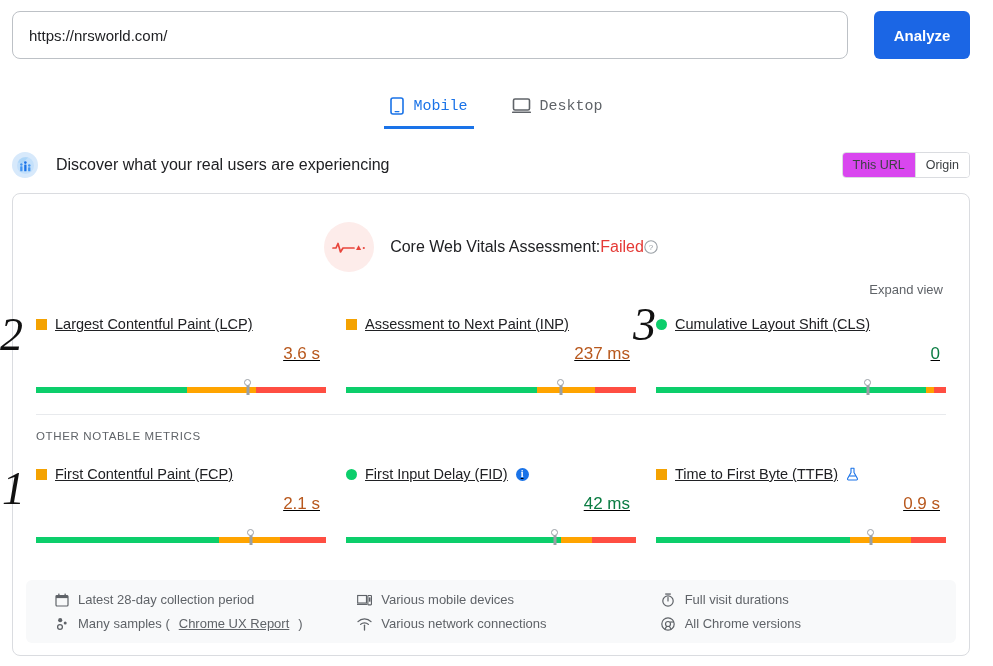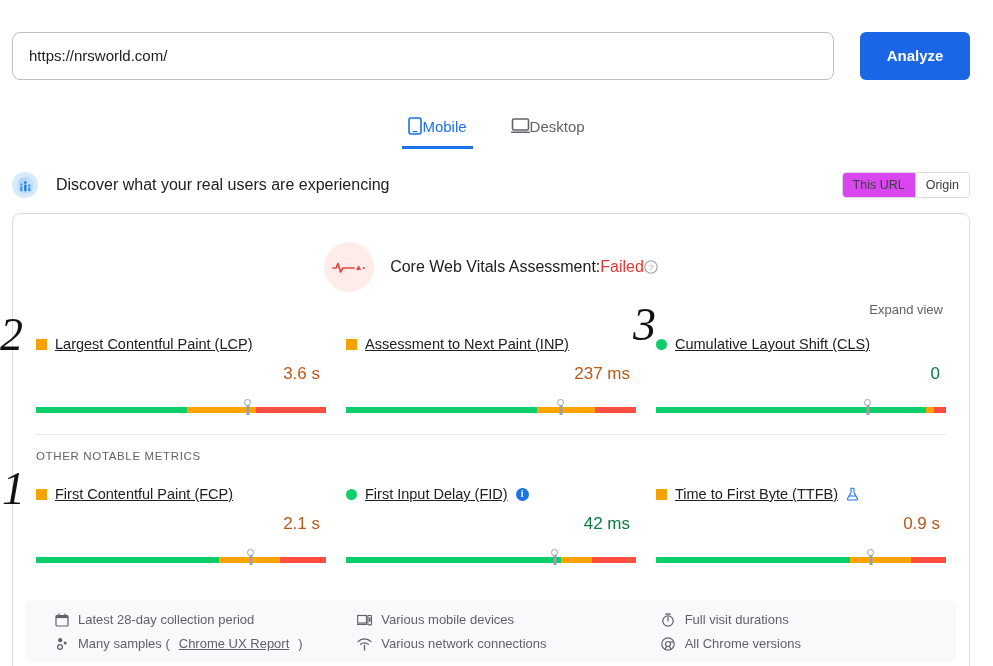--- a/index.html
+++ b/index.html
@@ -7,40 +7,39 @@
     margin: 0; padding: 0;
     width: 993px; height: 666px;
     background: #ffffff;
     font-family: "Liberation Sans", sans-serif;
     overflow: hidden;
   }
 
   
   .url-row {
     display: flex;
-    align-items: center;
+    align-items: flex-start;
     gap: 26px;
     padding: 11px 23px 0 12px;
     height: 60px;
-    margin-top: 20px;
   }
   .url-input {
     flex: 1;
     border: 1px solid #bdc1c6;
     border-radius: 8px;
     height: 48px;
     display: flex;
     align-items: center;
     padding: 0 16px;
     font-size: 15px;
     color: #202124;
     background: #fff;
   }
   .analyze-btn {
-    width: 110px;
+    width: 96px;
     height: 48px;
     background: #0b57d0;
     background: #1b66e5;
     border: none;
     border-radius: 6px;
     color: #fff;
     font-size: 15px;
     font-weight: bold;
     font-family: "Liberation Sans", sans-serif;
     cursor: pointer;
@@ -54,26 +53,28 @@
     display: flex;
     justify-content: center;
     align-items: flex-end;
     gap: 32px;
     margin-top: 27px;
     height: 42px;
   }
   .tab {
     display: flex;
     align-items: center;
+    gap: 9px;
     padding: 0 6px 11px 6px;
     font-size: 15px;
     color: #5f6368;
     cursor: pointer;
     border-bottom: 3px solid transparent;
     position: relative;
+    font-family: Liberation Mono, monospace;
   }
   .tab.active { color: #1a73e8; border-bottom-color: #1a73e8; }
   .tab .ticon { display: flex; align-items: center; }
 
   
   .discover-row {
     display: flex;
     align-items: center;
     margin-top: 19px;
     padding: 0 23px 0 12px;
@@ -155,21 +156,21 @@
     cursor: pointer;
   }
 
   
   .metrics-grid {
     display: grid;
     grid-template-columns: 1fr 1fr 1fr;
     column-gap: 20px;
     padding: 12px 23px 0 23px;
   }
-  .metric { padding-top: 4px; }
+  .metric { padding-top: 4px; text-decoration: underline; }
   .metric-head {
     display: flex;
     align-items: center;
     gap: 8px;
     height: 22px;
   }
   .dot-square { width: 11px; height: 11px; background: #f4a201; flex: 0 0 auto; }
   .dot-circle { width: 11px; height: 11px; border-radius: 50%; background: #0cce6b; flex: 0 0 auto; }
   .metric-name {
     font-size: 14.5px;

